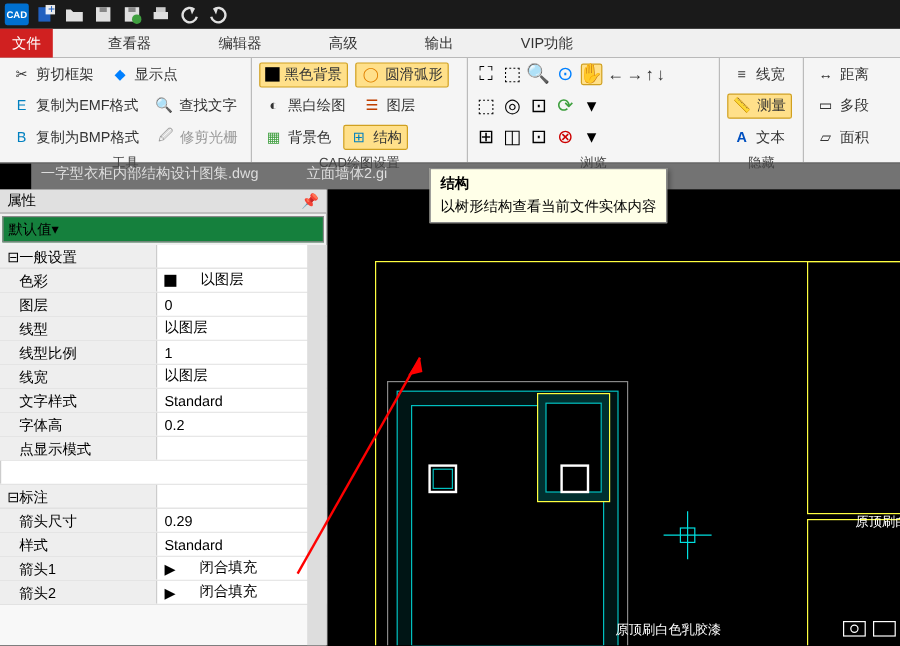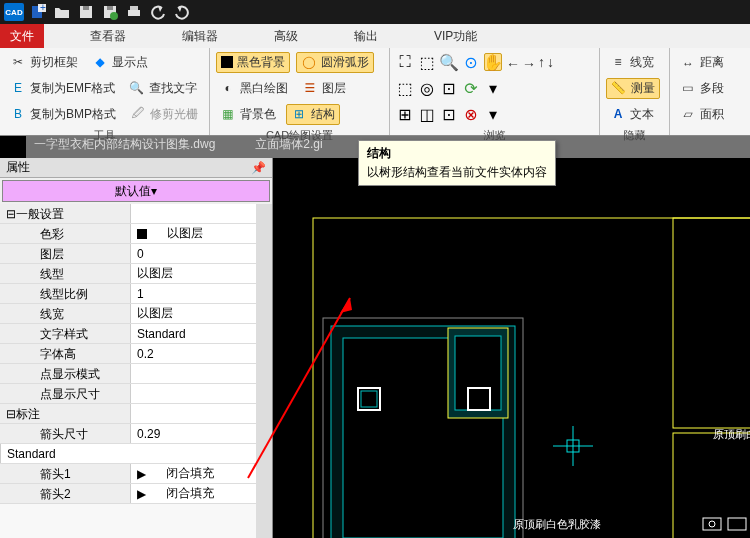--- a/index.html
+++ b/index.html
@@ -24,25 +24,25 @@
 .small-ico { width: 18px; height: 18px; display: inline-flex; align-items: center; justify-content: center; cursor: pointer; }
 .nav-arrows { display: flex; gap: 2px; }
 .nav-arrows span { font-size: 14px; color: #333; cursor: pointer; }
 
 .doc-tabs { height: 22px; background: #737373; display: flex; align-items: flex-start; padding: 0 8px; gap: 40px; margin-left: 26px; }
 .doc-tab { font-size: 12px; color: #ddd; cursor: pointer; }
 
 .workspace { position: absolute; top: 158px; left: 0; right: 0; bottom: 0; display: flex; }
 .props { width: 273px; background: #f0f0f0; border-right: 1px solid #888; display: flex; flex-direction: column; }
 .props-head { height: 20px; background: #e0e0e0; font-size: 12px; padding: 2px 6px; display: flex; justify-content: space-between; align-items: center; border-bottom: 1px solid #aaa; }
-.props-combo { height: 22px; border: 1px solid #888; margin: 2px; background: #f0abfc; font-size: 12px; padding: 2px 4px; display: flex; justify-content: center; align-items: center; cursor: pointer; }
+.props-combo { height: 22px; border: 1px solid #888; margin: 2px; background: #15803d; font-size: 12px; padding: 2px 4px; display: flex; justify-content: flex-start; align-items: center; cursor: pointer; }
 .props-grid { flex: 1; overflow: auto; background: #f8f8f8; position: relative; }
 .prow { display: flex; height: 20px; font-size: 12px; border-bottom: 1px solid #ddd; }
 .prow .k { width: 130px; padding: 2px 6px; background: #eee; }
-.prow .k.sub { padding-left: 40px; }
+.prow .k.sub { padding-left: 16px; }
 .prow .v { flex: 1; padding: 2px 6px; background: #fff; border-left: 1px solid #ccc; display: flex; align-items: center; gap: 20px; }
 .cat { background: #ddd; font-weight: normal; }
 .swatch { width: 10px; height: 10px; background: #000; display: inline-block; }
 .expander { display:inline-block; width:10px; }
 .scroll-edge { position: absolute; right: 0; top: 0; width: 16px; bottom: 0; background: #ddd; }
 
 .canvas { flex: 1; background: #000; position: relative; overflow: hidden; }
 .canvas svg { position: absolute; top: 0; left: 0; }
 
 .tooltip { position: absolute; background: #ffffe8; border: 1px solid #888; padding: 4px 8px; font-size: 12px; box-shadow: 2px 2px 4px rgba(0,0,0,0.3); z-index: 50; }
@@ -325,32 +325,32 @@
         </div>
       <div class="prow">
           <div class="k sub">字体高</div>
           <div class="v">0.2</div>
         </div>
       <div class="prow">
           <div class="k sub">点显示模式</div>
           <div class="v"></div>
         </div>
       <div class="prow">
-          <div class="k sub">点显示尺寸</div>
           <div class="v"></div>
         </div>
       <div class="prow cat">
           <div class="k"><span class="expander">⊟</span><span>标注</span></div>
           <div class="v"></div>
         </div>
       <div class="prow">
           <div class="k sub">箭头尺寸</div>
           <div class="v">0.29</div>
         </div>
       <div class="prow">
+          <div class="k sub">样式</div>
           <div class="v">Standard</div>
         </div>
       <div class="prow">
           <div class="k sub">箭头1</div>
           <div class="v">
             <span>▶</span>
             <span>闭合填充</span>
           </div>
         </div>
       <div class="prow">

